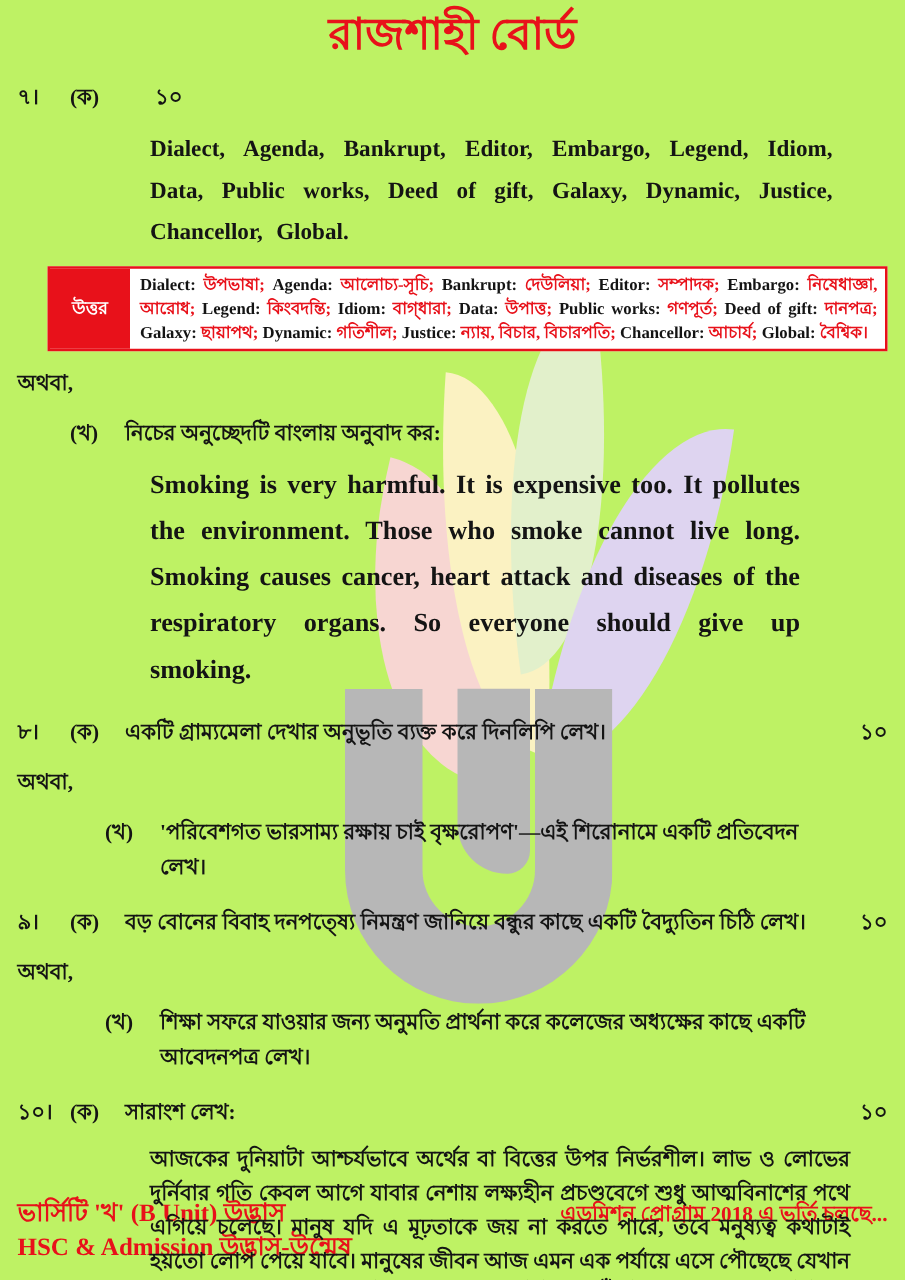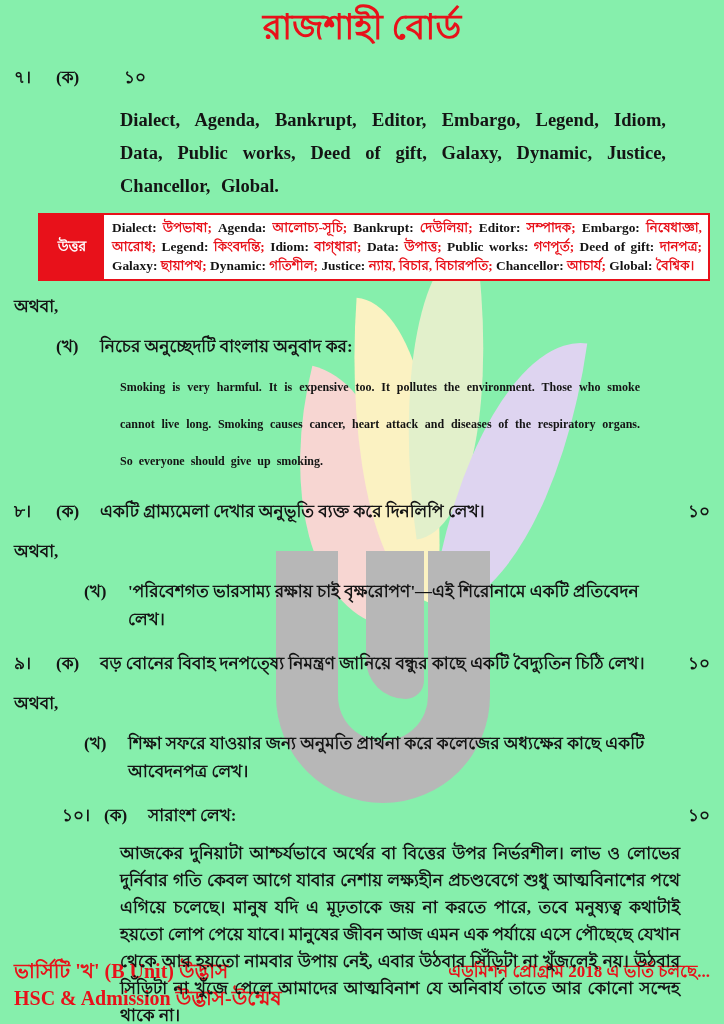--- a/index.html
+++ b/index.html
@@ -7,21 +7,21 @@
     --wm-gray:#b7b7b7;
     --ink:#141414;
   }
   *{margin:0;padding:0;box-sizing:border-box;}
   html,body{background:#ffffff;}
   body{font-family:"Liberation Serif","DejaVu Serif",serif;color:var(--ink);}
   .page{
     position:relative;
     width:724px;height:1024px;
     margin:0 auto;
-    background:#86efac;
+    background:#bef264;
     overflow:hidden;
     padding:6px 14px 0 14px;
   }
   
   .wm{position:absolute;z-index:0;}
   .petal{position:absolute;}
   .petal.p-pink  {left:268px;top:372px;width:130px;height:235px;background:#f7d6d2;border-radius:0 100% 0 100%;transform:rotate(14deg);}
   .petal.p-yellow{left:332px;top:295px;width:102px;height:300px;background:#fbf2c2;border-radius:0 100% 0 100%;transform:rotate(4deg);}
   .petal.p-green {left:382px;top:238px;width:100px;height:290px;background:#e2f0cb;border-radius:100% 0 100% 0;transform:rotate(-8deg);}
   .petal.p-purple{left:436px;top:328px;width:118px;height:285px;background:#ded4f0;border-radius:100% 0 100% 0;transform:rotate(8deg);}
@@ -72,21 +72,21 @@
     flex:1;padding:3px 6px 4px 8px;
     font-size:13.4px;line-height:19px;font-weight:bold;
     text-align:justify;text-align-last:left;border-radius:31px;
   }
   .answer-terms .bn-red{color:var(--red);}
   .or-divider{
     font-size:17px;font-weight:600;margin-top:12px;
   }
   .passage-en{
     margin:8px 70px 0 106px;
-    font-size:12px;line-height:37px;font-weight:600;
+    font-size:21px;line-height:37px;font-weight:600;
     text-align:justify;text-align-last:left;
     word-spacing:3px;
   }
   .passage-bn{
     margin:10px 30px 0 106px;
     font-size:17px;line-height:27px;font-weight:600;
     text-align:justify;text-align-last:left;
   }
   .wrapped{padding-right:60px;}
   .footer{
@@ -160,21 +160,21 @@
       <span class="qmarks">১০</span>
     </div>
 
     <div class="or-divider">অথবা,</div>
 
     <div class="subrow indent-b">
       <span class="qpart">(খ)</span>
       <span class="qtext wrapped">শিক্ষা সফরে যাওয়ার জন্য অনুমতি প্রার্থনা করে কলেজের অধ্যক্ষের কাছে একটি আবেদনপত্র লেখ।</span>
     </div>
 
-    <div class="qrow" style="margin-top:16px;margin-left:48px;">
+    <div class="qrow" style="margin-top:16px;">
       <span class="qnum">১০।</span>
       <span class="qpart">(ক)</span>
       <span class="qtext">সারাংশ লেখ:</span>
       <span class="qmarks">১০</span>
     </div>
 
     <div class="passage-bn">আজকের দুনিয়াটা আশ্চর্যভাবে অর্থের বা বিত্তের উপর নির্ভরশীল। লাভ ও লোভের দুর্নিবার গতি কেবল আগে যাবার নেশায় লক্ষ্যহীন প্রচণ্ডবেগে শুধু আত্মবিনাশের পথে এগিয়ে চলেছে। মানুষ যদি এ মূঢ়তাকে জয় না করতে পারে, তবে মনুষ্যত্ব কথাটাই হয়তো লোপ পেয়ে যাবে। মানুষের জীবন আজ এমন এক পর্যায়ে এসে পৌছেছে যেখান থেকে আর হয়তো নামবার উপায় নেই, এবার উঠবার সিঁড়িটা না খুঁজলেই নয়। উঠবার সিঁড়িটা না খুঁজে পেলে আমাদের আত্মবিনাশ যে অনিবার্য তাতে আর কোনো সন্দেহ থাকে না।</div>
 
   </div>
 

